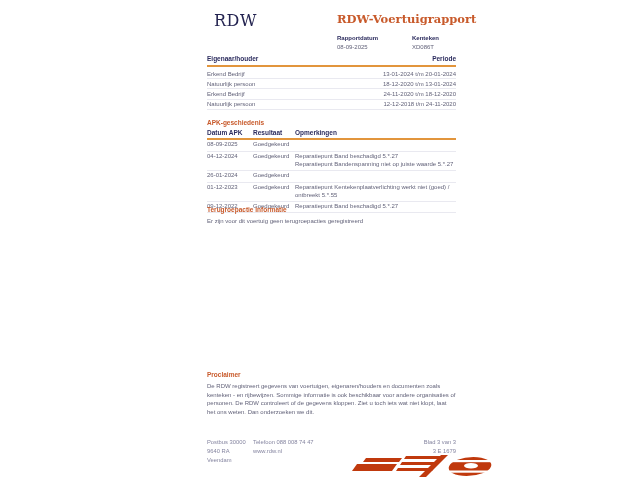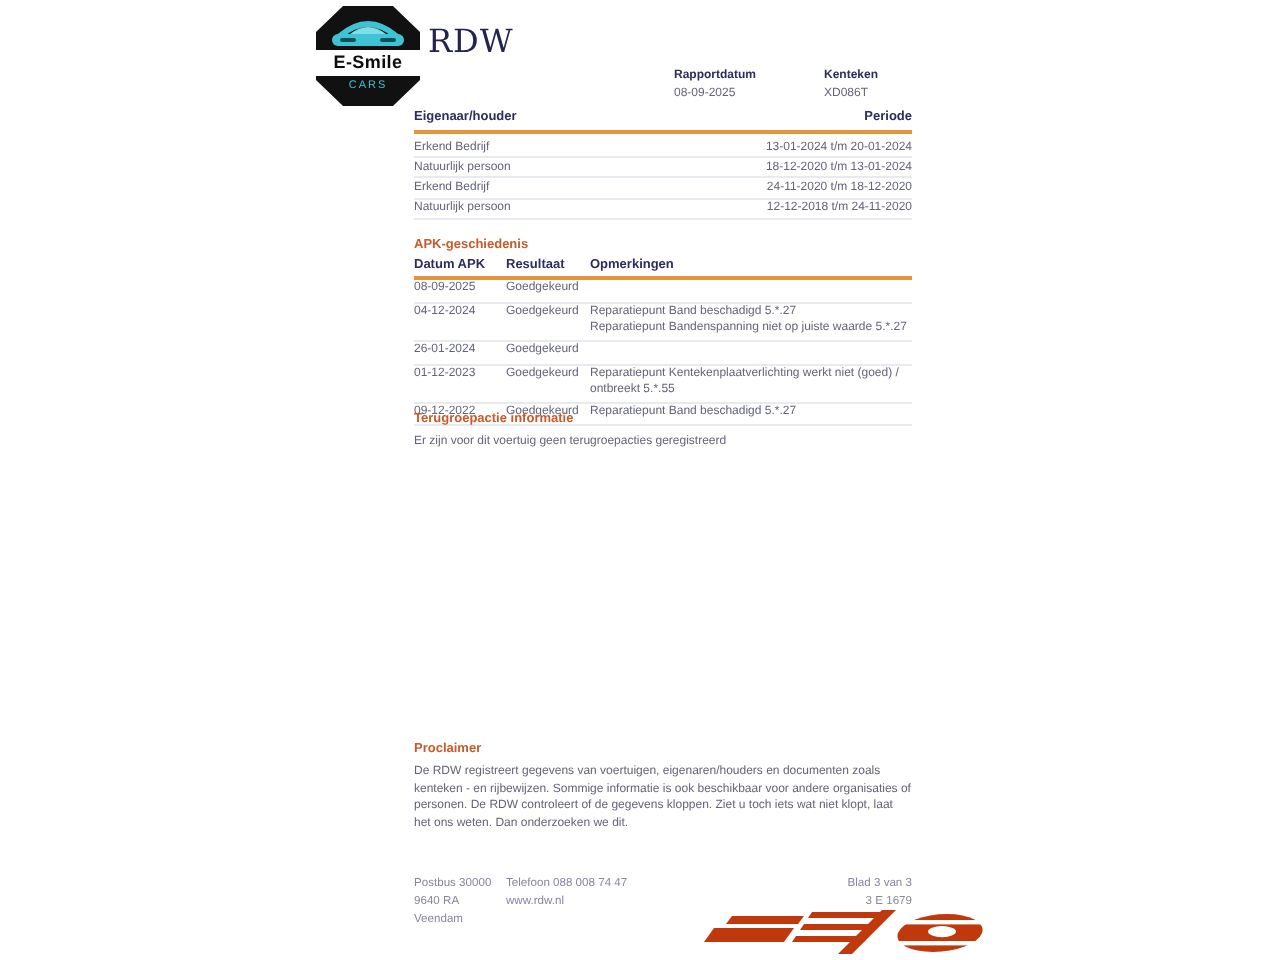--- a/index.html
+++ b/index.html
@@ -61,35 +61,23 @@
   .f-col2{flex:1;}
   .f-col3{text-align:right;}
 
   .rdw-graphic{position:absolute;left:342px;top:455px;width:150px;height:23px;}
 </style>
 </head>
 <body>
 
 <div class="page">
 
-  <div class="logo">
-    <div class="logo-car">
-      <svg width="44" height="20" viewBox="0 0 44 20">
-        <path d="M8 13 Q22 1 36 13" fill="none" stroke="#3fc3d4" stroke-width="3"></path>
-        <rect x="4" y="12" width="36" height="6" rx="3" fill="#3fc3d4"></rect>
-        <path d="M13 12 Q22 5 31 12 Z" fill="#7fdce8"></path>
-        <rect x="8" y="14" width="8" height="2" rx="1" fill="#0d4f58"></rect>
-        <rect x="28" y="14" width="8" height="2" rx="1" fill="#0d4f58"></rect>
-      </svg>
-    </div>
-    <div class="logo-name">E-Smile</div>
-    <div class="logo-sub">CARS</div>
-  </div>
 
   <div class="wordmark">RDW</div>
+  <div class="title">RDW-Voertuigrapport</div>
 
   <div class="meta">
     <div class="meta-col k">
       <div class="meta-label">Rapportdatum</div>
       <div class="meta-value">08-09-2025</div>
     </div>
     <div class="meta-col">
       <div class="meta-label">Kenteken</div>
       <div class="meta-value">XD086T</div>
     </div>

